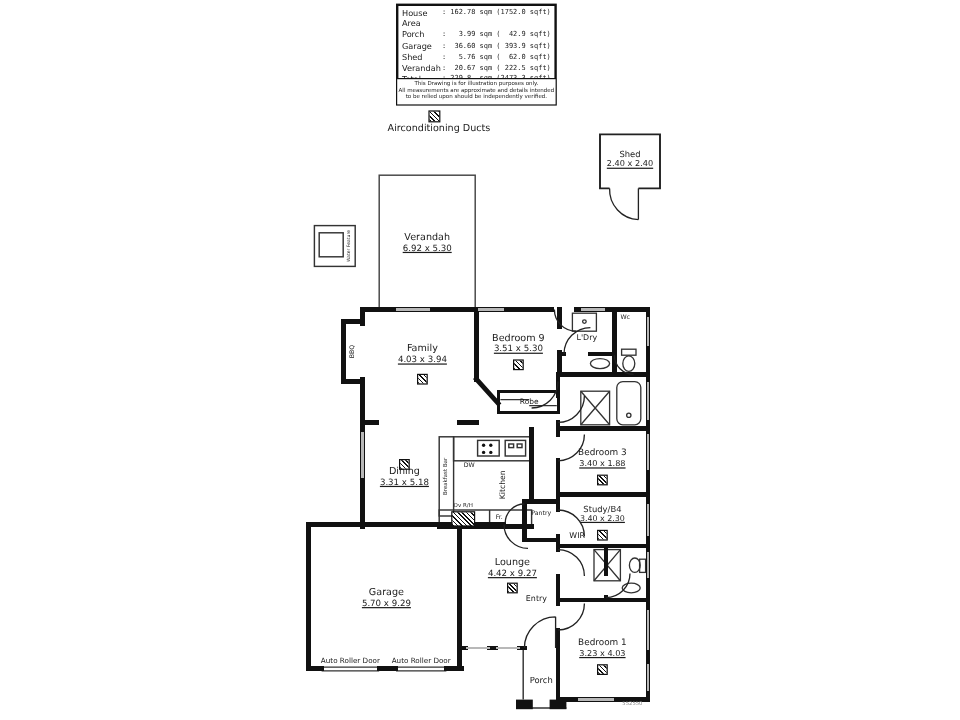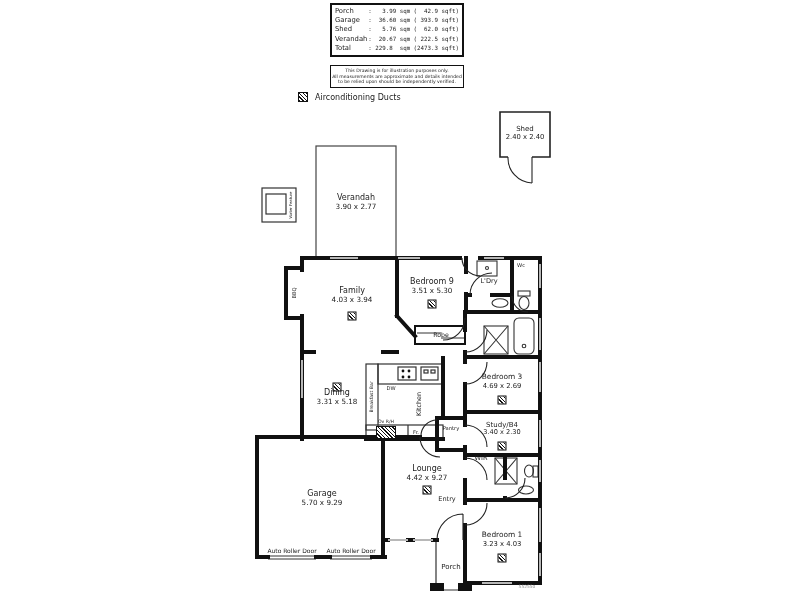--- a/index.html
+++ b/index.html
@@ -11,28 +11,28 @@
   .area-table{position:absolute;left:330px;top:3px;width:134px;border:2px solid #111;
               background:#fff;padding:2px 3px;box-sizing:border-box;}
   .area-row{display:flex;line-height:9.2px;}
   .area-label{width:40px;font-size:6.8px;}
   .area-value{flex:1;font-family:"DejaVu Sans Mono",monospace;font-size:5.8px;white-space:pre;}
 
   .disclaimer{position:absolute;left:330px;top:65px;width:134px;border:1.5px solid #111;
               background:#fff;padding:2px 1px;box-sizing:border-box;text-align:center;
               font-size:4.6px;line-height:5.6px;}
 
-  .legend{position:absolute;left:298px;top:92px;display:flex;align-items:center;}
+  .legend{position:absolute;left:316px;top:92px;display:flex;align-items:center;flex-direction:column;}
   .legend-text{margin-left:7px;font-size:8px;}
 
   
   .lbl{position:absolute;transform:translate(-50%,-50%);text-align:center;white-space:nowrap;line-height:1.2;}
   .v{transform:translate(-50%,-50%) rotate(-90deg);}
   .rname{font-size:8px;}
-  .rdims{font-size:7.2px;}
+  .rdims{font-size:7.2px;text-decoration:underline;}
   .small{font-size:6.2px;}
   .tiny{font-size:5.2px;}
   .micro{font-size:4.6px;}
   .ref{font-size:4.4px;color:#888;}
 
   
   .duct{position:absolute;width:9px;height:9px;border:1px solid #111;box-sizing:border-box;
         transform:translate(-50%,-50%);
         background:repeating-linear-gradient(45deg,#111 0 1px,#fff 1px 2.6px);}
   .duct.legend-ic{position:static;transform:none;width:10px;height:10px;}
@@ -162,20 +162,24 @@
       <path d="M505,498 A20,20 0 0 0 525,478"></path>
       <path d="M437,540 A26,26 0 0 1 463,514 M463,540 V514"></path>
       <path d="M420,437 A20,20 0 0 0 440,457"></path>
       <path d="M465,318 A22,22 0 0 1 443,340"></path>
       <path d="M437,420 A16,16 0 0 0 421,436"></path>
     </g>
   </svg>
 
   <div class="area-table">
     <div class="area-row">
+      <span class="area-label">House Area</span>
+      <span class="area-value">: 162.78 sqm (1752.0 sqft)</span>
+    </div>
+    <div class="area-row">
       <span class="area-label">Porch</span>
       <span class="area-value">:   3.99 sqm (  42.9 sqft)</span>
     </div>
     <div class="area-row">
       <span class="area-label">Garage</span>
       <span class="area-value">:  36.60 sqm ( 393.9 sqft)</span>
     </div>
     <div class="area-row">
       <span class="area-label">Shed</span>
       <span class="area-value">:   5.76 sqm (  62.0 sqft)</span>
@@ -200,37 +204,37 @@
     <span class="duct legend-ic"></span>
     <span class="legend-text">Airconditioning Ducts</span>
   </div>
 
   <div class="lbl" style="left:525px;top:133px">
     <div class="rname" style="font-size:7px">Shed</div>
     <div class="rdims" style="font-size:6.8px">2.40 x 2.40</div>
   </div>
   <div class="lbl" style="left:356px;top:202px">
     <div class="rname">Verandah</div>
-    <div class="rdims">3.90 x 2.77</div>
+    <div class="rdims">6.92 x 5.30</div>
   </div>
   <div class="lbl" style="left:352px;top:295px">
     <div class="rname">Family</div>
     <div class="rdims">4.03 x 3.94</div>
   </div>
   <div class="lbl" style="left:432px;top:286px">
     <div class="rname">Bedroom 9</div>
     <div class="rdims">3.51 x 5.30</div>
   </div>
   <div class="lbl" style="left:337px;top:397px">
     <div class="rname">Dining</div>
     <div class="rdims">3.31 x 5.18</div>
   </div>
   <div class="lbl" style="left:502px;top:382px">
     <div class="rname" style="font-size:7.4px">Bedroom 3</div>
-    <div class="rdims" style="font-size:6.8px">4.69 x 2.69</div>
+    <div class="rdims" style="font-size:6.8px">3.40 x 1.88</div>
   </div>
   <div class="lbl" style="left:502px;top:429px">
     <div class="rname" style="font-size:7px">Study/B4</div>
     <div class="rdims" style="font-size:6.6px">3.40 x 2.30</div>
   </div>
   <div class="lbl" style="left:427px;top:473px">
     <div class="rname">Lounge</div>
     <div class="rdims">4.42 x 9.27</div>
   </div>
   <div class="lbl" style="left:502px;top:540px">
@@ -238,21 +242,21 @@
     <div class="rdims" style="font-size:6.8px">3.23 x 4.03</div>
   </div>
   <div class="lbl" style="left:322px;top:498px">
     <div class="rname">Garage</div>
     <div class="rdims">5.70 x 9.29</div>
   </div>
 
   <div class="lbl small" style="left:441px;top:335px">Robe</div>
   <div class="lbl small" style="left:489px;top:282px;font-size:6.6px">L'Dry</div>
   <div class="lbl tiny" style="left:521px;top:265px">Wc</div>
-  <div class="lbl small" style="left:481px;top:459px;font-size:6.6px">WIR</div>
+  <div class="lbl small" style="left:481px;top:447px;font-size:6.6px">WIR</div>
   <div class="lbl v small" style="left:420px;top:404px;font-size:6.4px">Kitchen</div>
   <div class="lbl v micro" style="left:372px;top:397px">Breakfast Bar</div>
   <div class="lbl tiny" style="left:391px;top:388px">DW</div>
   <div class="lbl micro" style="left:386px;top:422px">Ov R/H</div>
   <div class="lbl tiny" style="left:416px;top:432px">Fr.</div>
   <div class="lbl tiny" style="left:451px;top:428px">Pantry</div>
   <div class="lbl small" style="left:447px;top:500px;font-size:6.6px">Entry</div>
   <div class="lbl" style="left:451px;top:567px;font-size:7px">Porch</div>
   <div class="lbl v tiny" style="left:294px;top:293px">BBQ</div>
   <div class="lbl v micro" style="left:291px;top:205px;font-size:3.8px">Water Feature</div>

